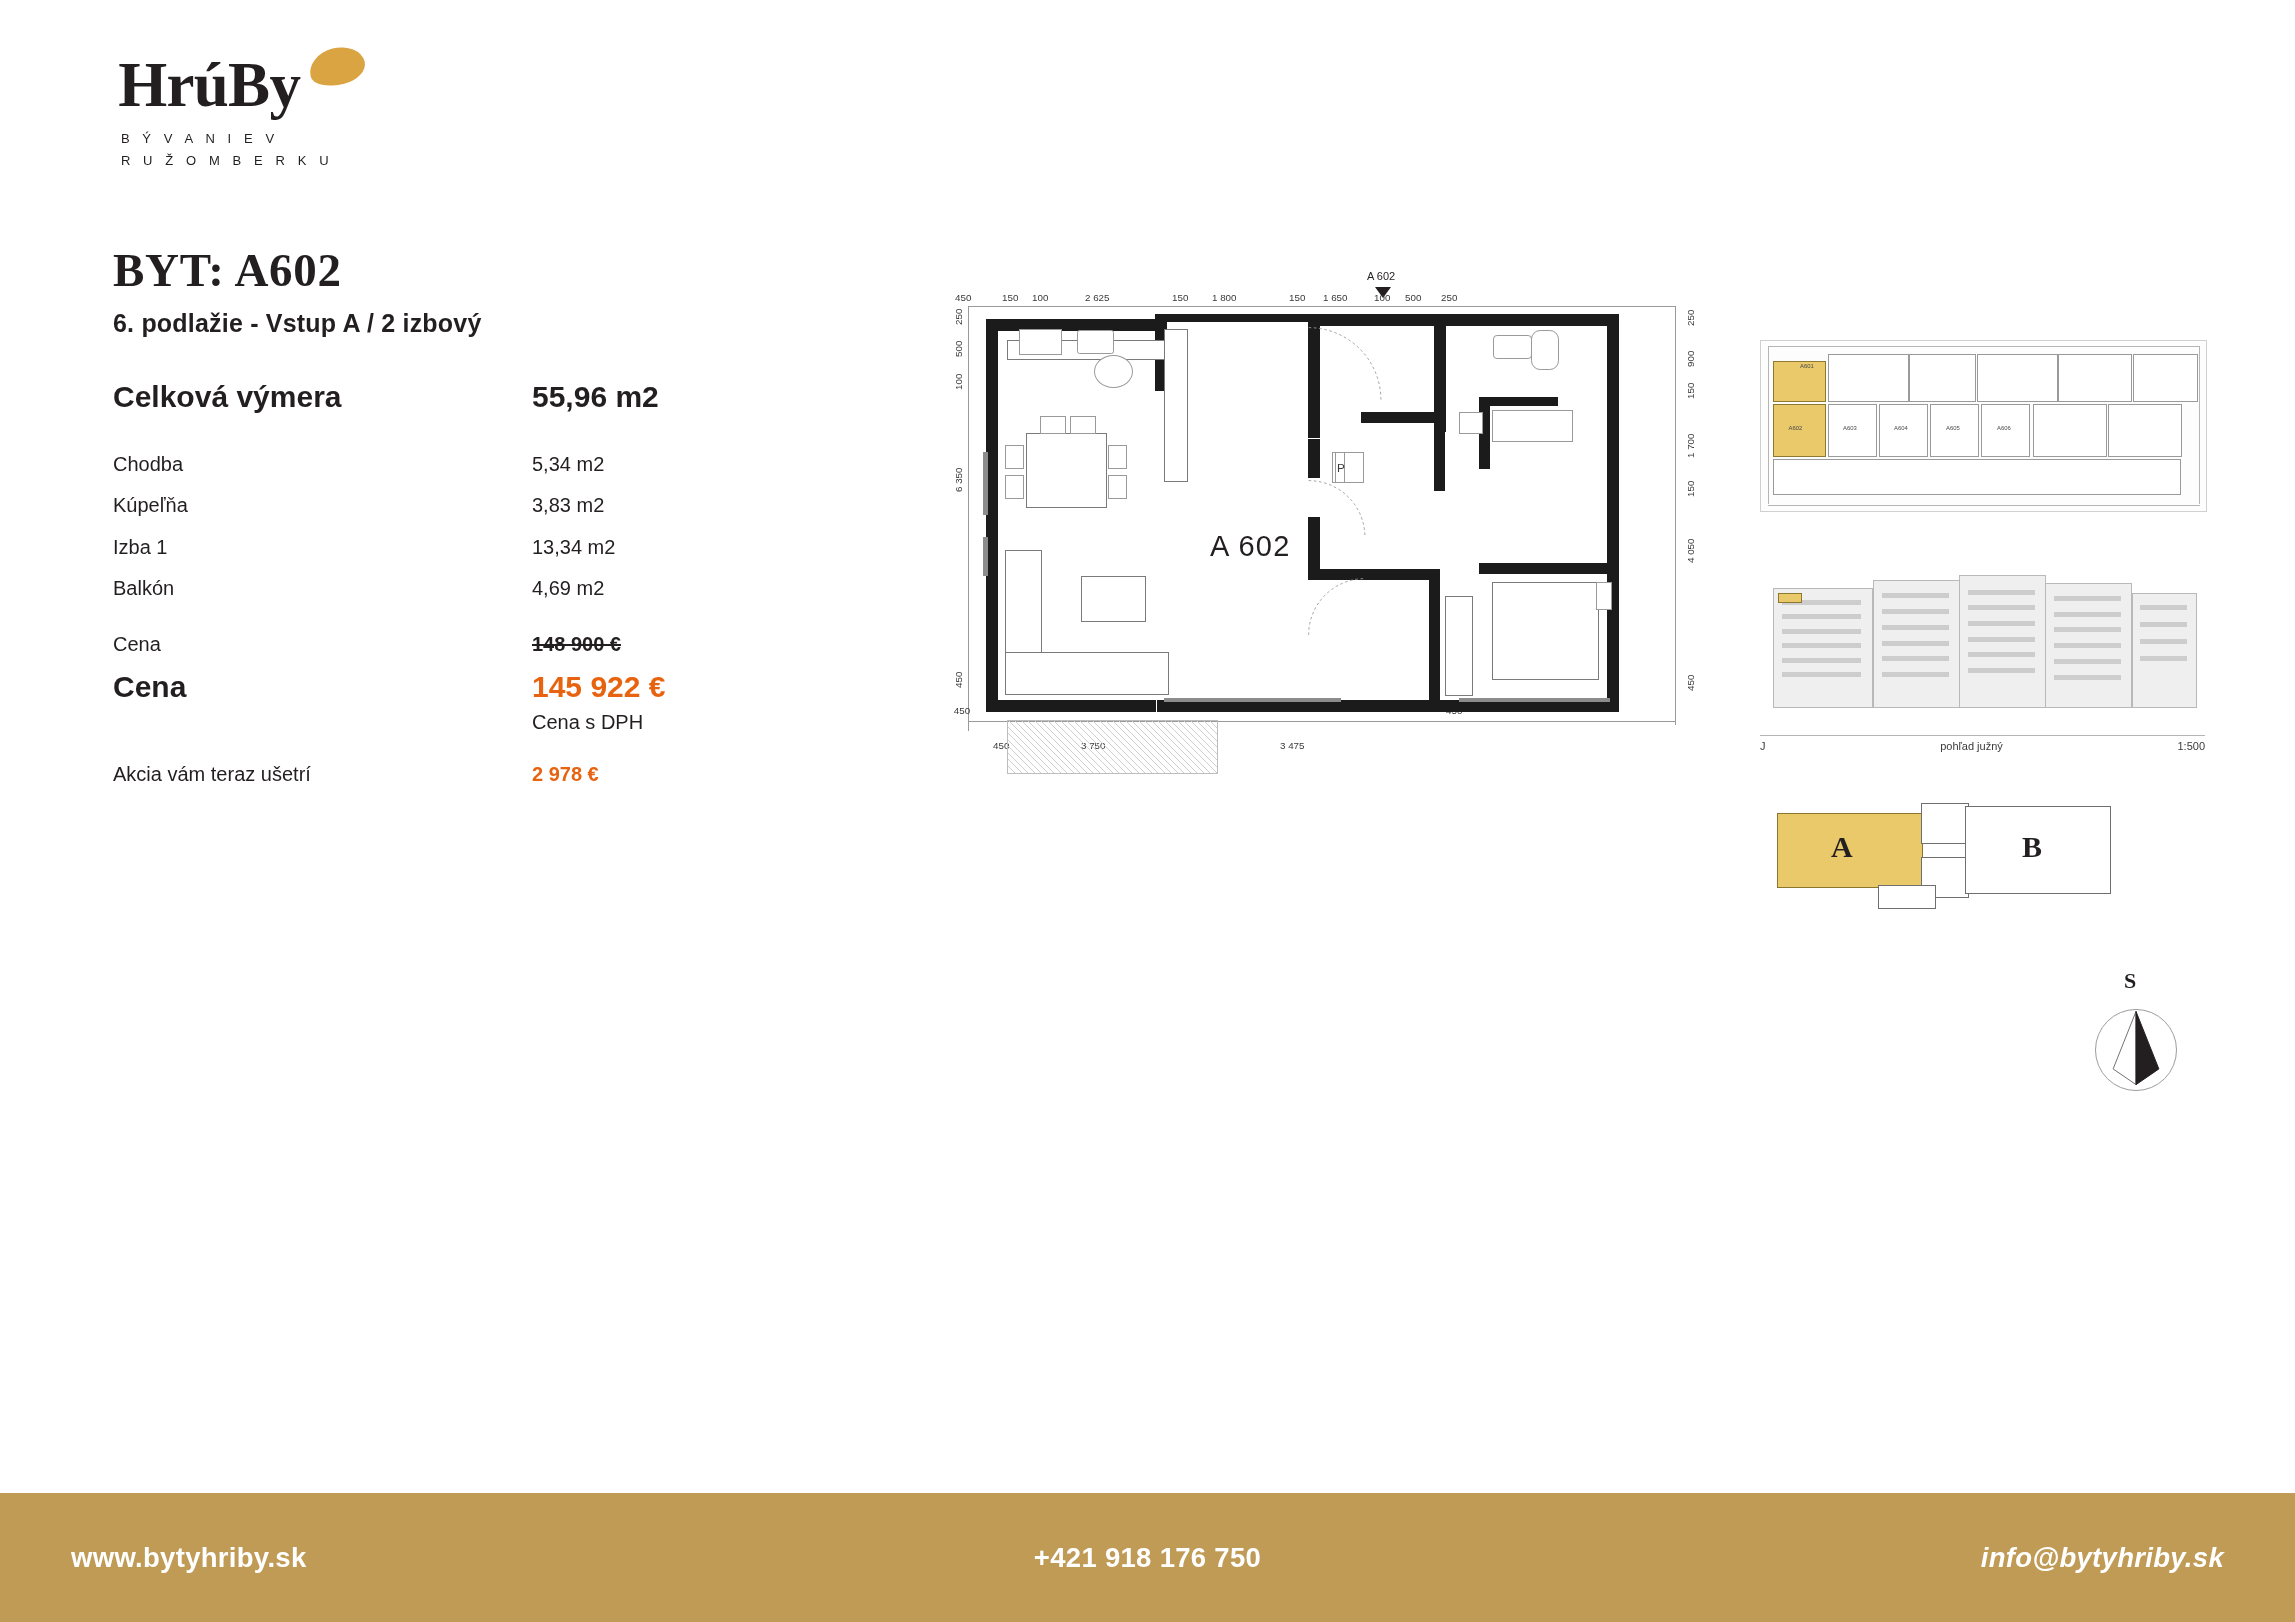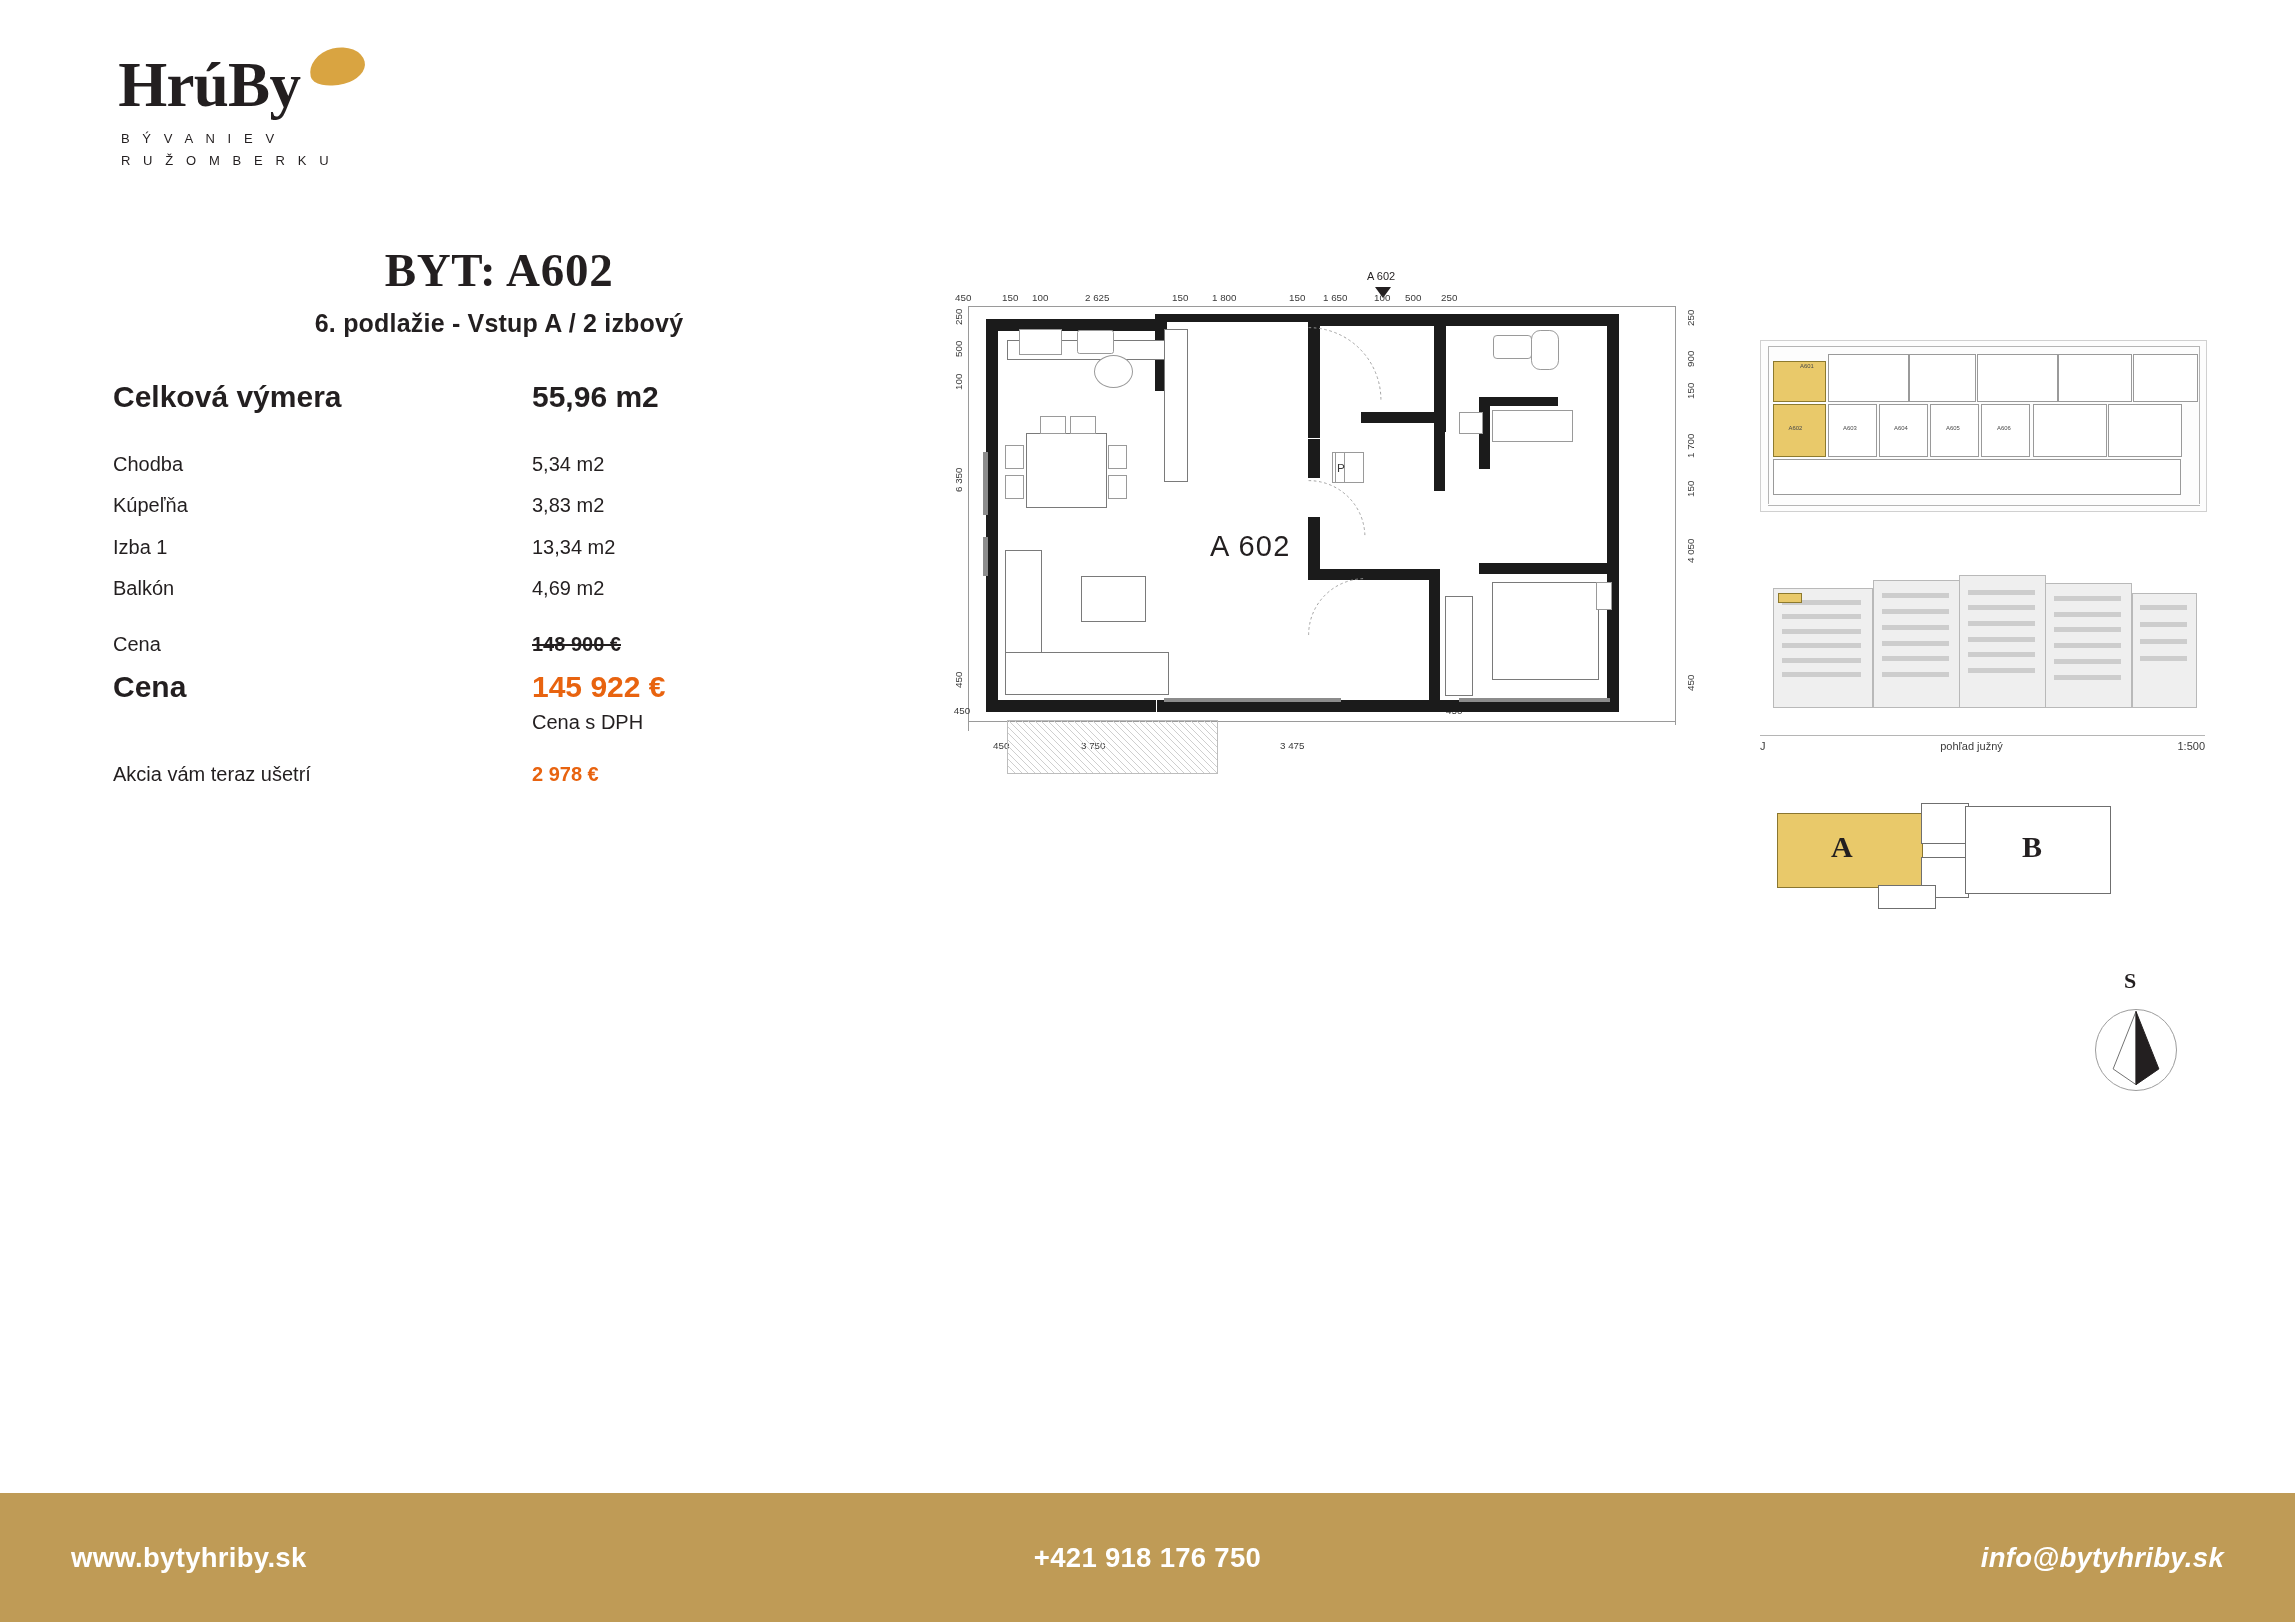--- a/index.html
+++ b/index.html
@@ -62,28 +62,26 @@
     left: 113px;
     top: 243px;
     width: 772px;
   }
   #title {
     font-family: "Liberation Serif", serif;
     font-weight: bold;
     font-size: 47px;
     letter-spacing: 0.7px;
     margin: 0 0 11.8px 0;
-    text-align: center;
   }
   #subtitle {
     font-size: 25px;
     font-weight: bold;
     margin: 0 0 42px 0;
     letter-spacing: 0.2px;
-    text-align: center;
   }
   .total-row {
     display: flex;
     align-items: baseline;
     margin-bottom: 30px;
   }
   .total-label {
     font-size: 30px;
     font-weight: bold;
     width: 419px;

